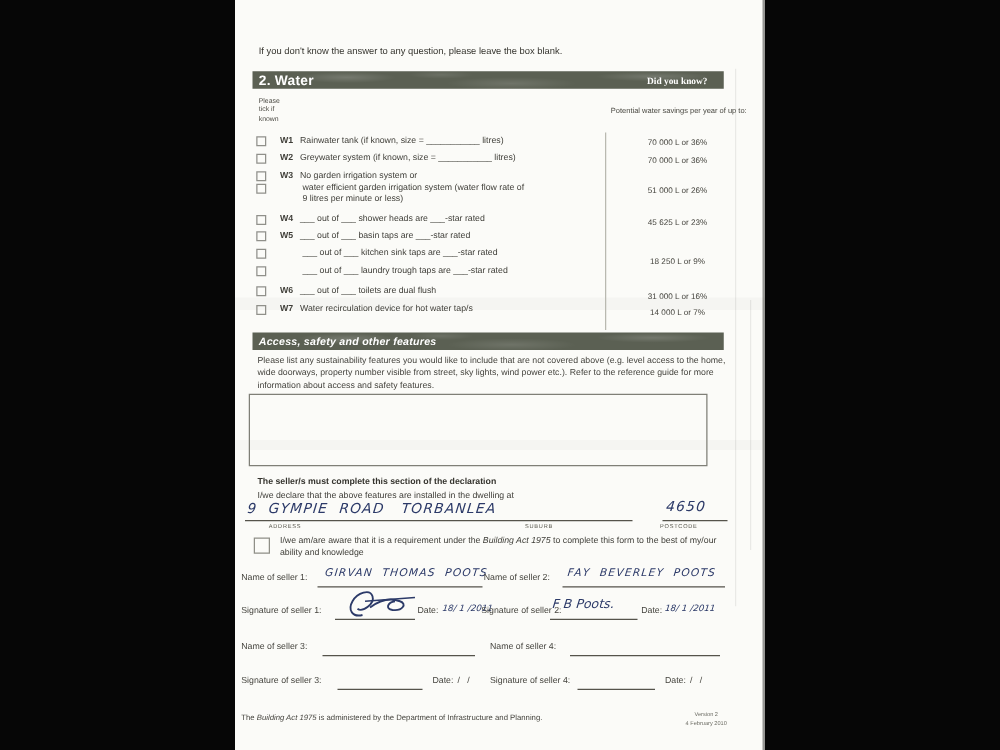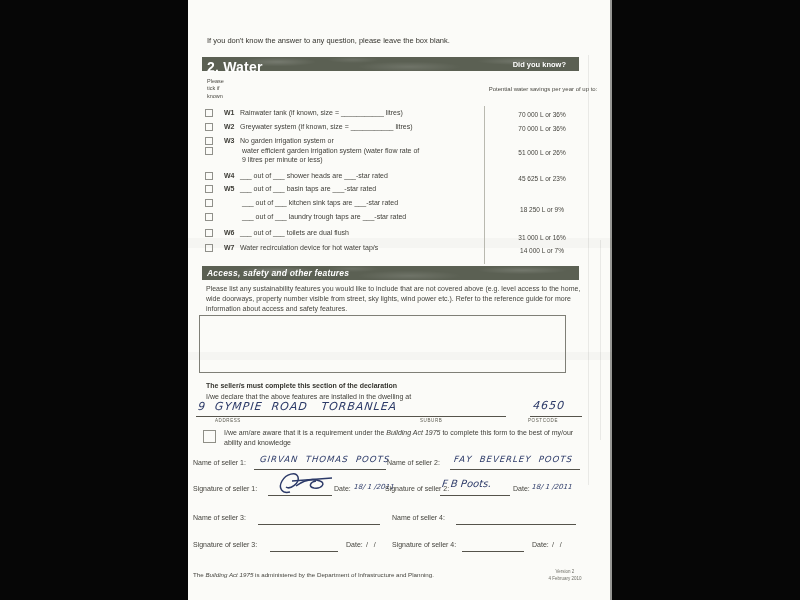--- a/index.html
+++ b/index.html
@@ -19,22 +19,22 @@
   .intro{top:36px;left:19px;width:390px;font-size:7.5px;font-weight:normal;color:#35342e;}
   .bar{
     left:14px;width:377px;height:14px;background-color:#5b6053;
     background-image:
       radial-gradient(ellipse 60px 7px at 20% 35%, rgba(255,255,255,.16), transparent 65%),
       radial-gradient(ellipse 80px 8px at 55% 70%, rgba(255,255,255,.12), transparent 65%),
       radial-gradient(ellipse 70px 6px at 85% 30%, rgba(255,255,255,.15), transparent 65%),
       radial-gradient(ellipse 40px 5px at 40% 20%, rgba(255,255,255,.10), transparent 65%);
     color:#fff;
   }
-  .bar .bar-title{position:absolute;left:5px;top:2px;font-size:14px;font-weight:bold;letter-spacing:.2px;}
-  .bar .bar-right{position:absolute;right:13px;top:3px;font-size:7.5px;font-weight:bold;}
+  .bar .bar-title{position:absolute;left:5px;top:2px;font-size:11px;font-weight:bold;letter-spacing:.2px;}
+  .bar .bar-right{position:absolute;right:13px;top:3px;font-size:7.5px;font-weight:bold;font-family:Liberation Serif, serif;}
   .tick-note{top:78px;left:19px;font-size:5.5px;line-height:1.35;color:#4a4942;}
   .savings-header{top:85px;left:296px;width:118px;text-align:center;font-size:6px;line-height:1.35;color:#4a4942;}
   .vline{left:296px;top:106px;width:1px;height:158px;background:#b9b9b0;}
   .wrow{left:0;width:424px;height:11px;font-size:7px;}
   .wrow .cb{position:absolute;left:17px;top:0;width:6px;height:6px;border:1px solid #90908a;background:transparent;}
   .wrow .code{position:absolute;left:36px;top:0;font-weight:bold;}
   .wrow .txt{position:absolute;top:0;white-space:pre;}
   .sav{position:absolute;left:298px;width:112px;text-align:center;font-size:6.5px;color:#45443e;}
   .para{font-size:7px;line-height:1.4;color:#45443e;}
   .bigbox{left:11px;top:315px;width:365px;height:56px;border:1px solid #7f7f77;background:transparent;}

